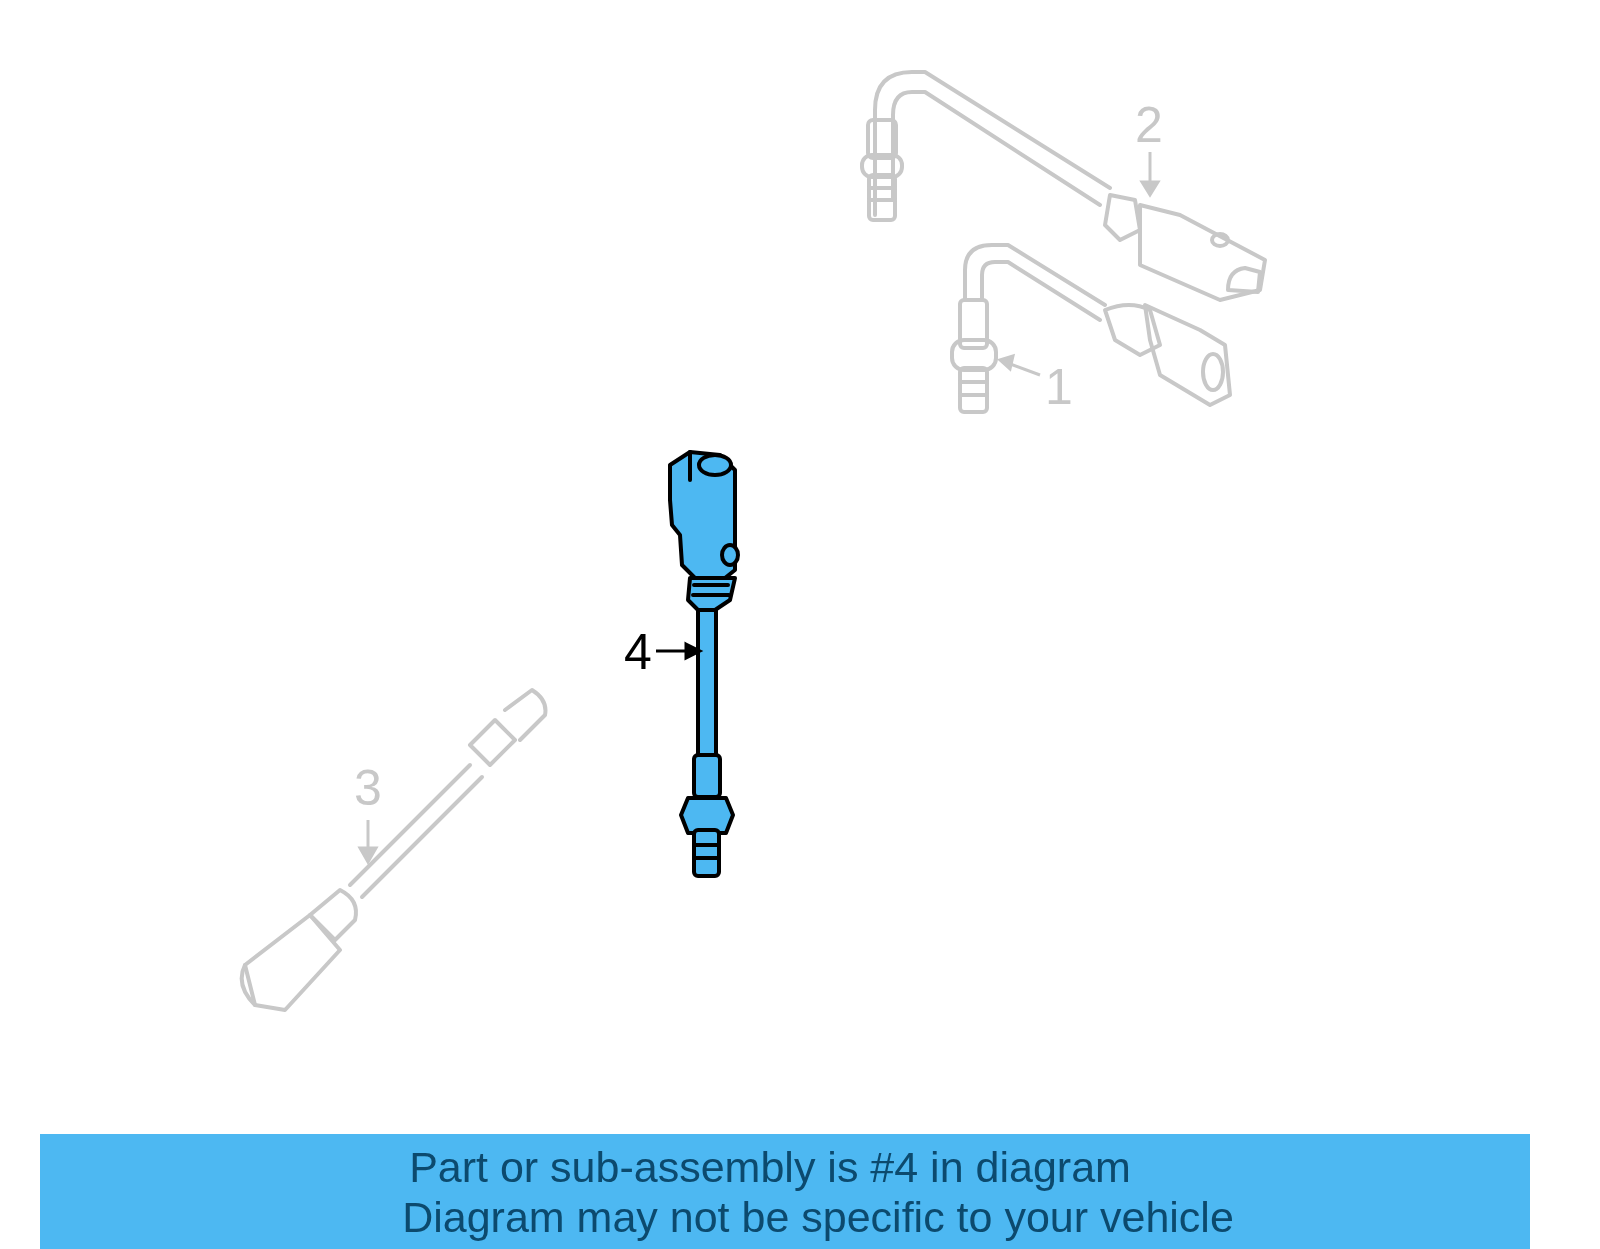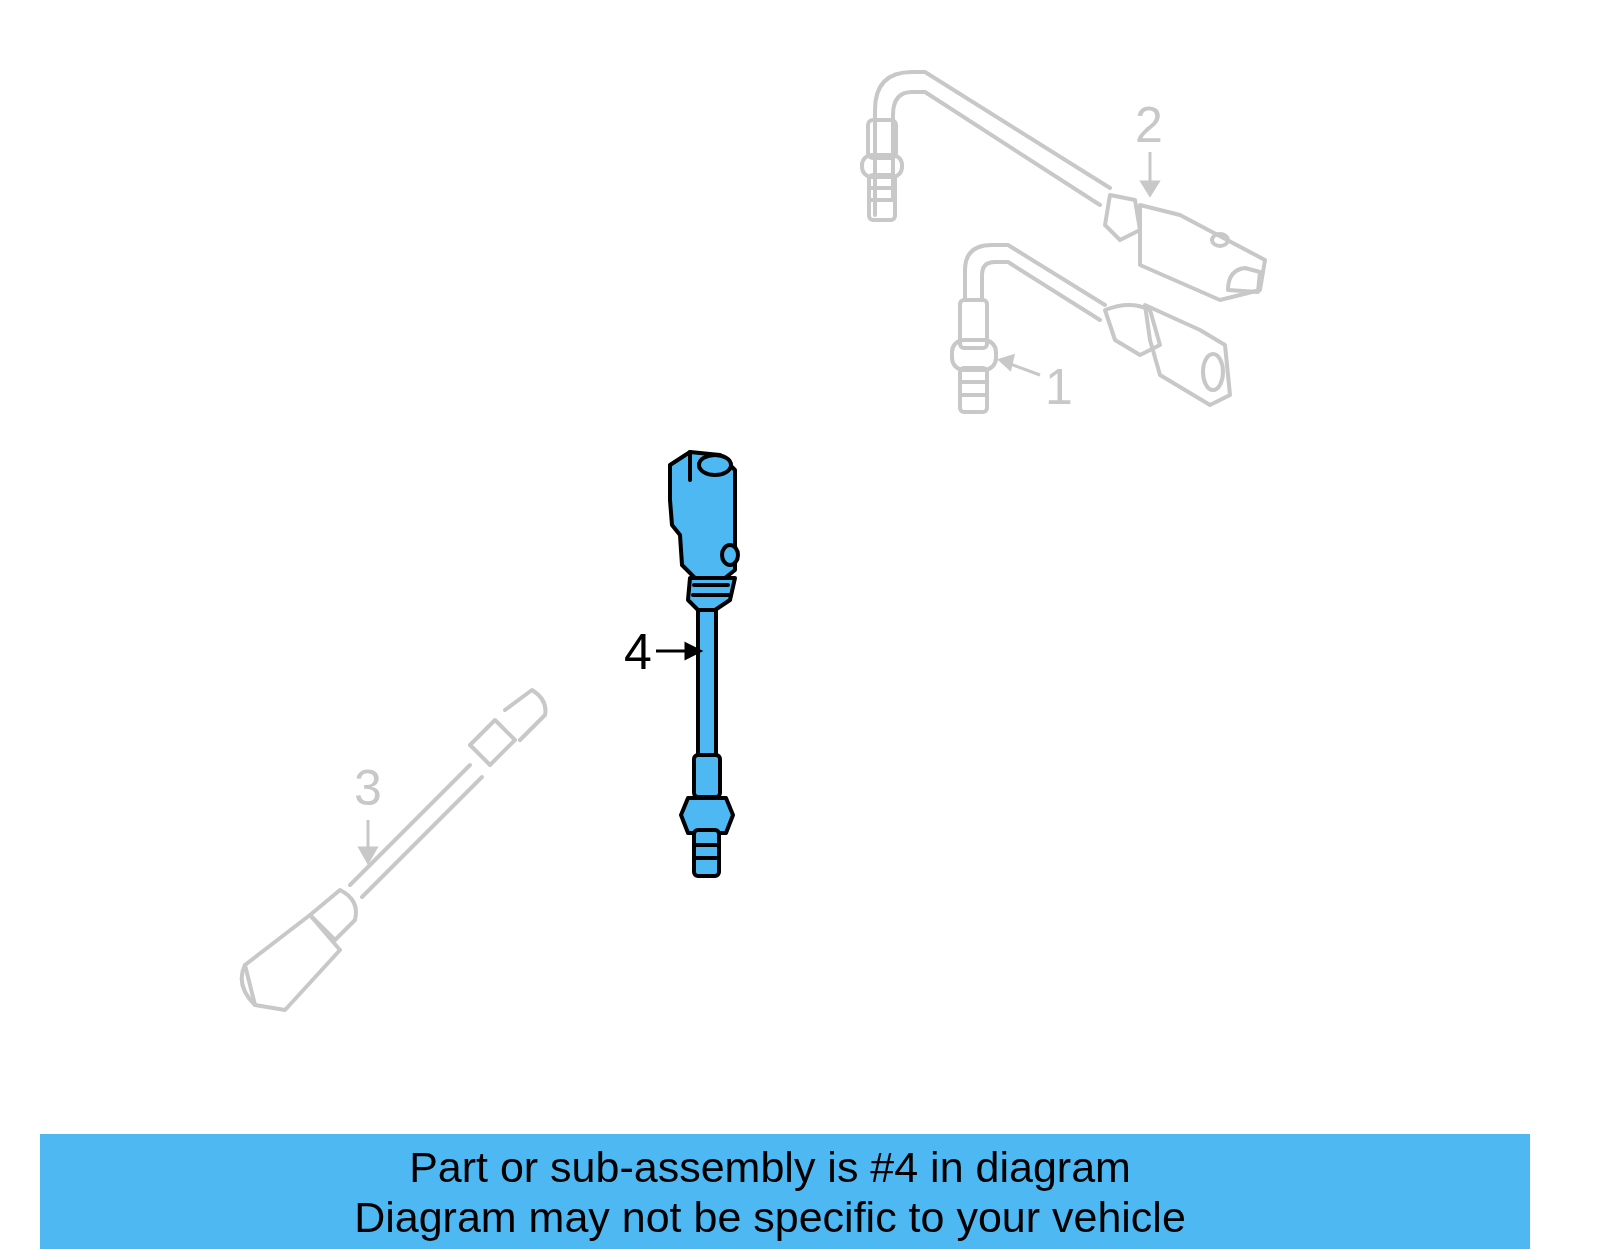--- a/index.html
+++ b/index.html
@@ -2,23 +2,23 @@
 <html><head>
   <meta charset="utf-8">
   <style>
     html, body { margin: 0; padding: 0; background: #ffffff; }
     body { width: 1600px; height: 1249px; position: relative; overflow: hidden; font-family: "Liberation Sans", sans-serif; }
     .diagram { position: absolute; left: 0; top: 0; width: 1600px; height: 1100px; }
     .callout { position: absolute; font-family: "Liberation Sans", sans-serif; font-size: 50px; line-height: 1; }
     .callout.gray { color: #c8c8c8; }
     .callout.dark { color: #000000; }
     .banner { position: absolute; left: 40px; top: 1134px; width: 1490px; height: 115px; background: #4db8f2; }
-    .banner-line { position: absolute; left: 0; width: 1460px; text-align: center; font-size: 43px; color: #000000; line-height: 1; }
+    .banner-line { position: absolute; left: 0; width: 1460px; text-align: center; font-size: 43px; color: #0c4a6e; line-height: 1; }
     .banner-line.l1 { top: 12px; }
-    .banner-line.l2 { top: 62px; }
+    .banner-line.l2 { top: 62px; padding-left: 48px; }
   </style>
 </head>
 <body>
 
 <div class="diagram">
   <svg width="1600" height="1100" viewBox="0 0 1600 1100">
 
     <g fill="none" stroke="#c8c8c8" stroke-width="4" stroke-linejoin="round" stroke-linecap="round">
       <path d="M875 215 L875 110 Q875 72 912 72 L925 72 L1110 188"></path>
       <path d="M893 200 L893 115 Q893 92 912 92 L925 92 L1100 205"></path>

